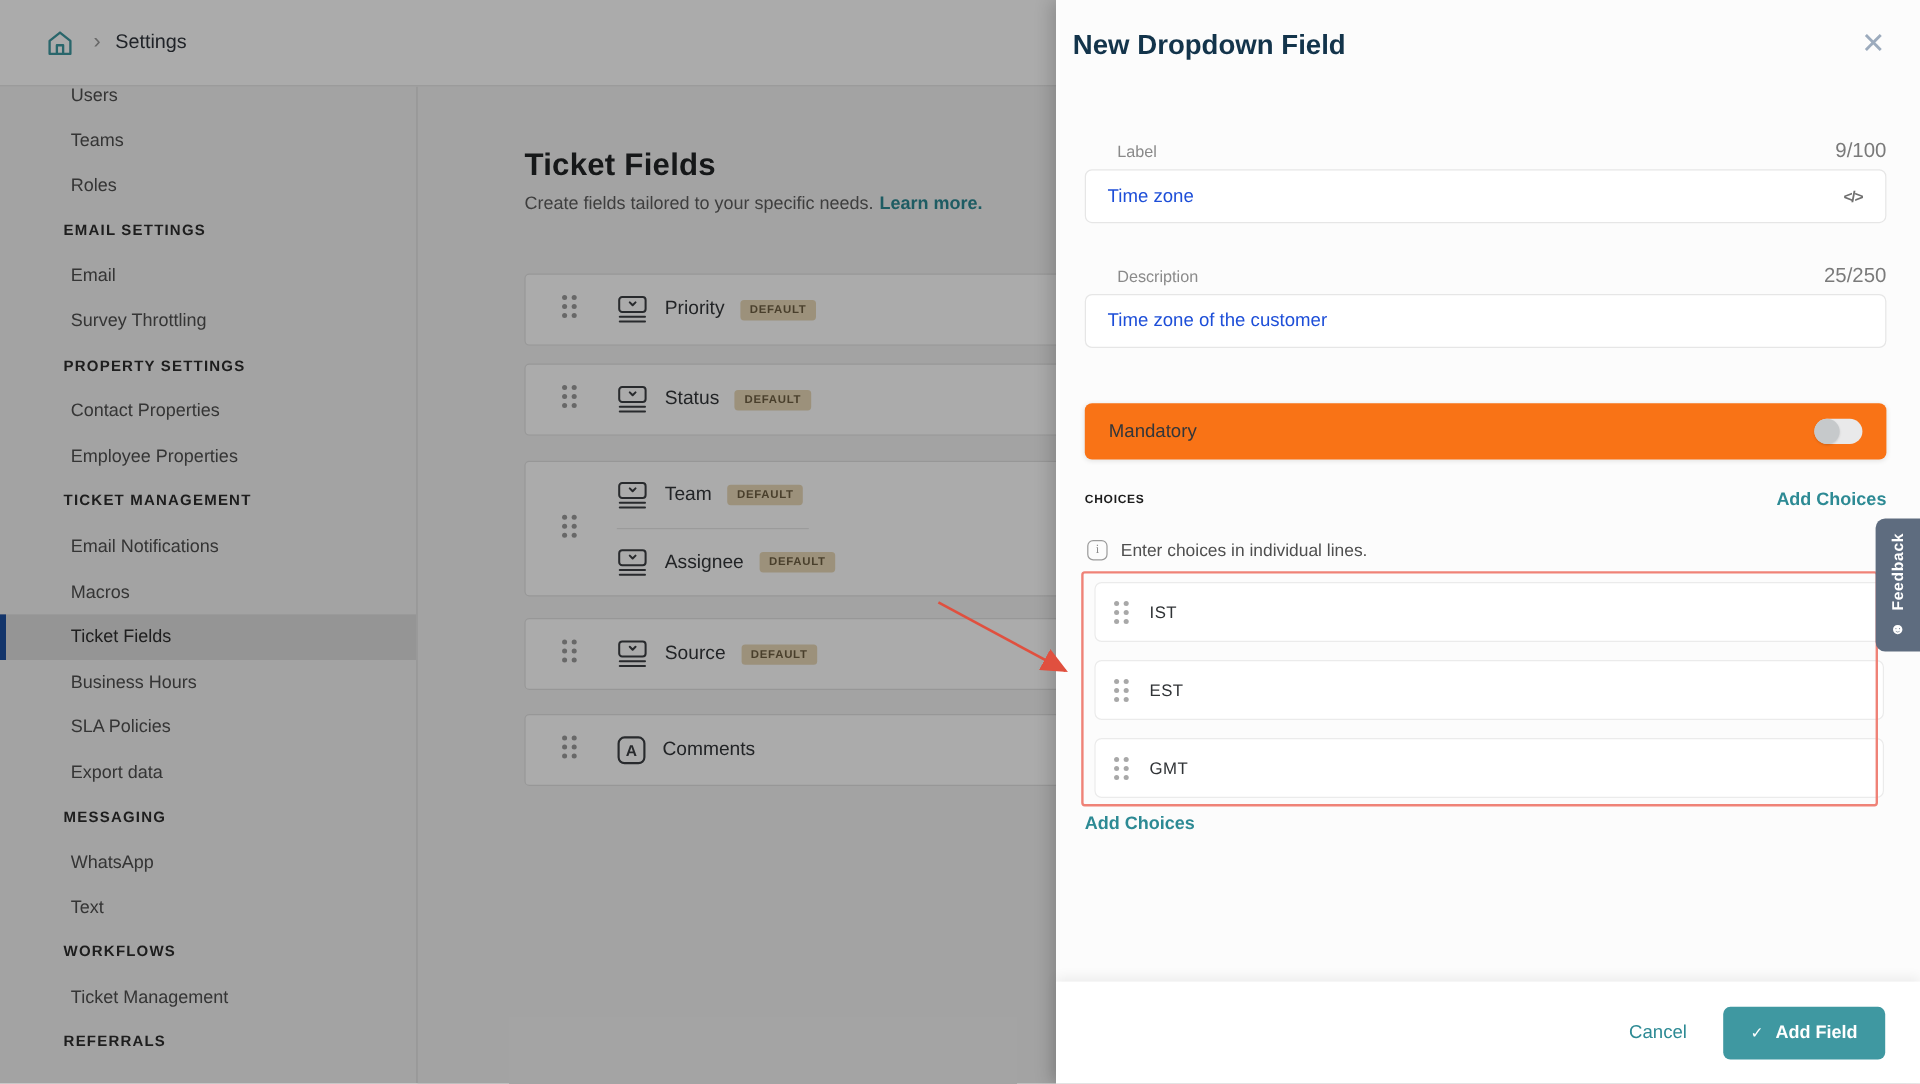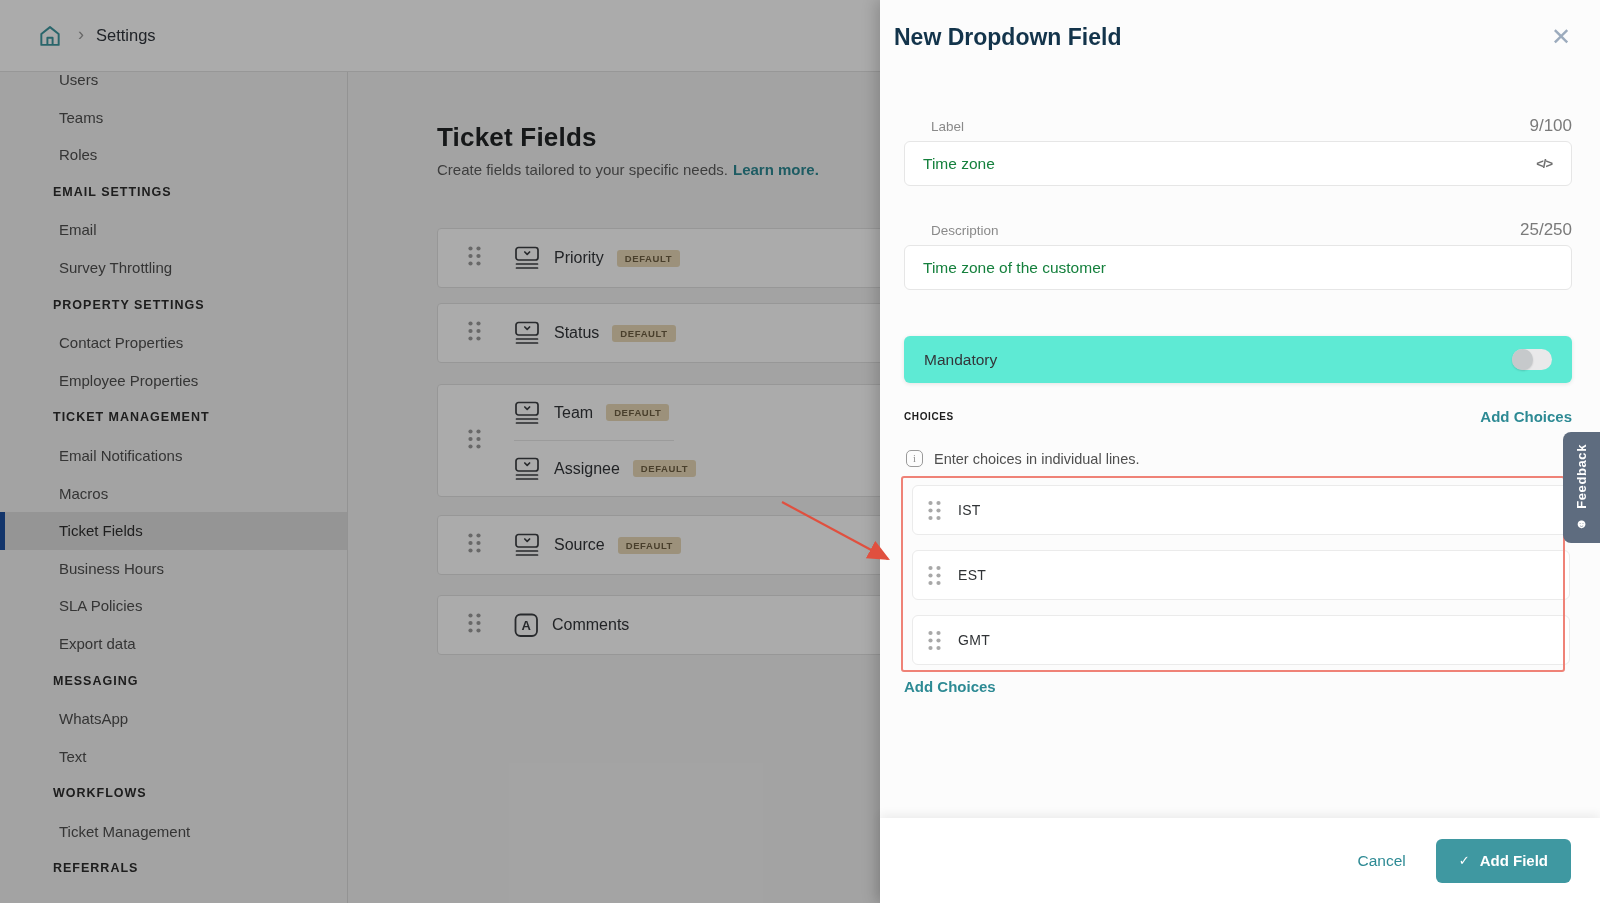--- a/index.html
+++ b/index.html
@@ -46,24 +46,24 @@
   
   .drawer { position:absolute; left:880px; top:0; width:720px; height:903px; background:#fcfcfc;
             box-shadow:-4px 0 14px rgba(0,0,0,0.18); z-index:10; }
   .drawer-title { position:absolute; left:14px; top:24px; font-size:23px; font-weight:bold; color:#13344b; }
   .drawer-close { position:absolute; right:24px; top:22px; font-size:24px; color:#9cabbd; cursor:pointer;
                   width:30px; height:30px; text-align:center; line-height:30px; font-weight:300; }
   .fld-label-row { position:absolute; left:24px; right:28px; display:flex; justify-content:space-between; align-items:baseline;margin-left:27px; }
   .fld-label { font-size:13.5px; color:#8a8a8a; }
   .fld-counter { font-size:17px; color:#7a7a7a; }
   .txt-input { position:absolute; left:24px; right:28px; height:45px; background:#fff; border:1px solid #e6e6e6;
-               border-radius:6px; font-family:inherit; font-size:15.5px; color:#15803d; padding:0 40px 0 18px; outline:none; }
+               border-radius:6px; font-family:inherit; font-size:15.5px; color:#1d4ed8; padding:0 40px 0 18px; outline:none; }
   .code-icon { position:absolute; right:48px; font-size:13px; font-weight:bold; color:#6f6f6f; letter-spacing:-1px; }
 
-  .mandatory-card { position:absolute; left:24px; right:28px; top:336px; height:47px; background:#5eead4;
+  .mandatory-card { position:absolute; left:24px; right:28px; top:336px; height:47px; background:#f97316;
                     border-radius:6px; box-shadow:0 1px 4px rgba(0,0,0,0.10); display:flex; align-items:center;
                     justify-content:space-between; padding:0 20px;gap:48px; }
   .mandatory-label { font-size:15.5px; color:#33363a; }
   .toggle { width:40px; height:21px; border-radius:11px; background:#e9e9ea; position:relative; cursor:pointer; }
   .toggle .knob { position:absolute; left:0; top:0; width:21px; height:21px; border-radius:50%; background:#c6c9cb;
                   box-shadow:0 1px 2px rgba(0,0,0,0.15); }
 
   .choices-head { position:absolute; left:24px; right:28px; top:408px; display:flex; justify-content:space-between; align-items:center; }
   .choices-title { font-size:10px; font-weight:bold; letter-spacing:.6px; color:#1c1c1c; }
   .teal-link { font-size:15px; color:#2d8a94; font-weight:bold; cursor:pointer; }

